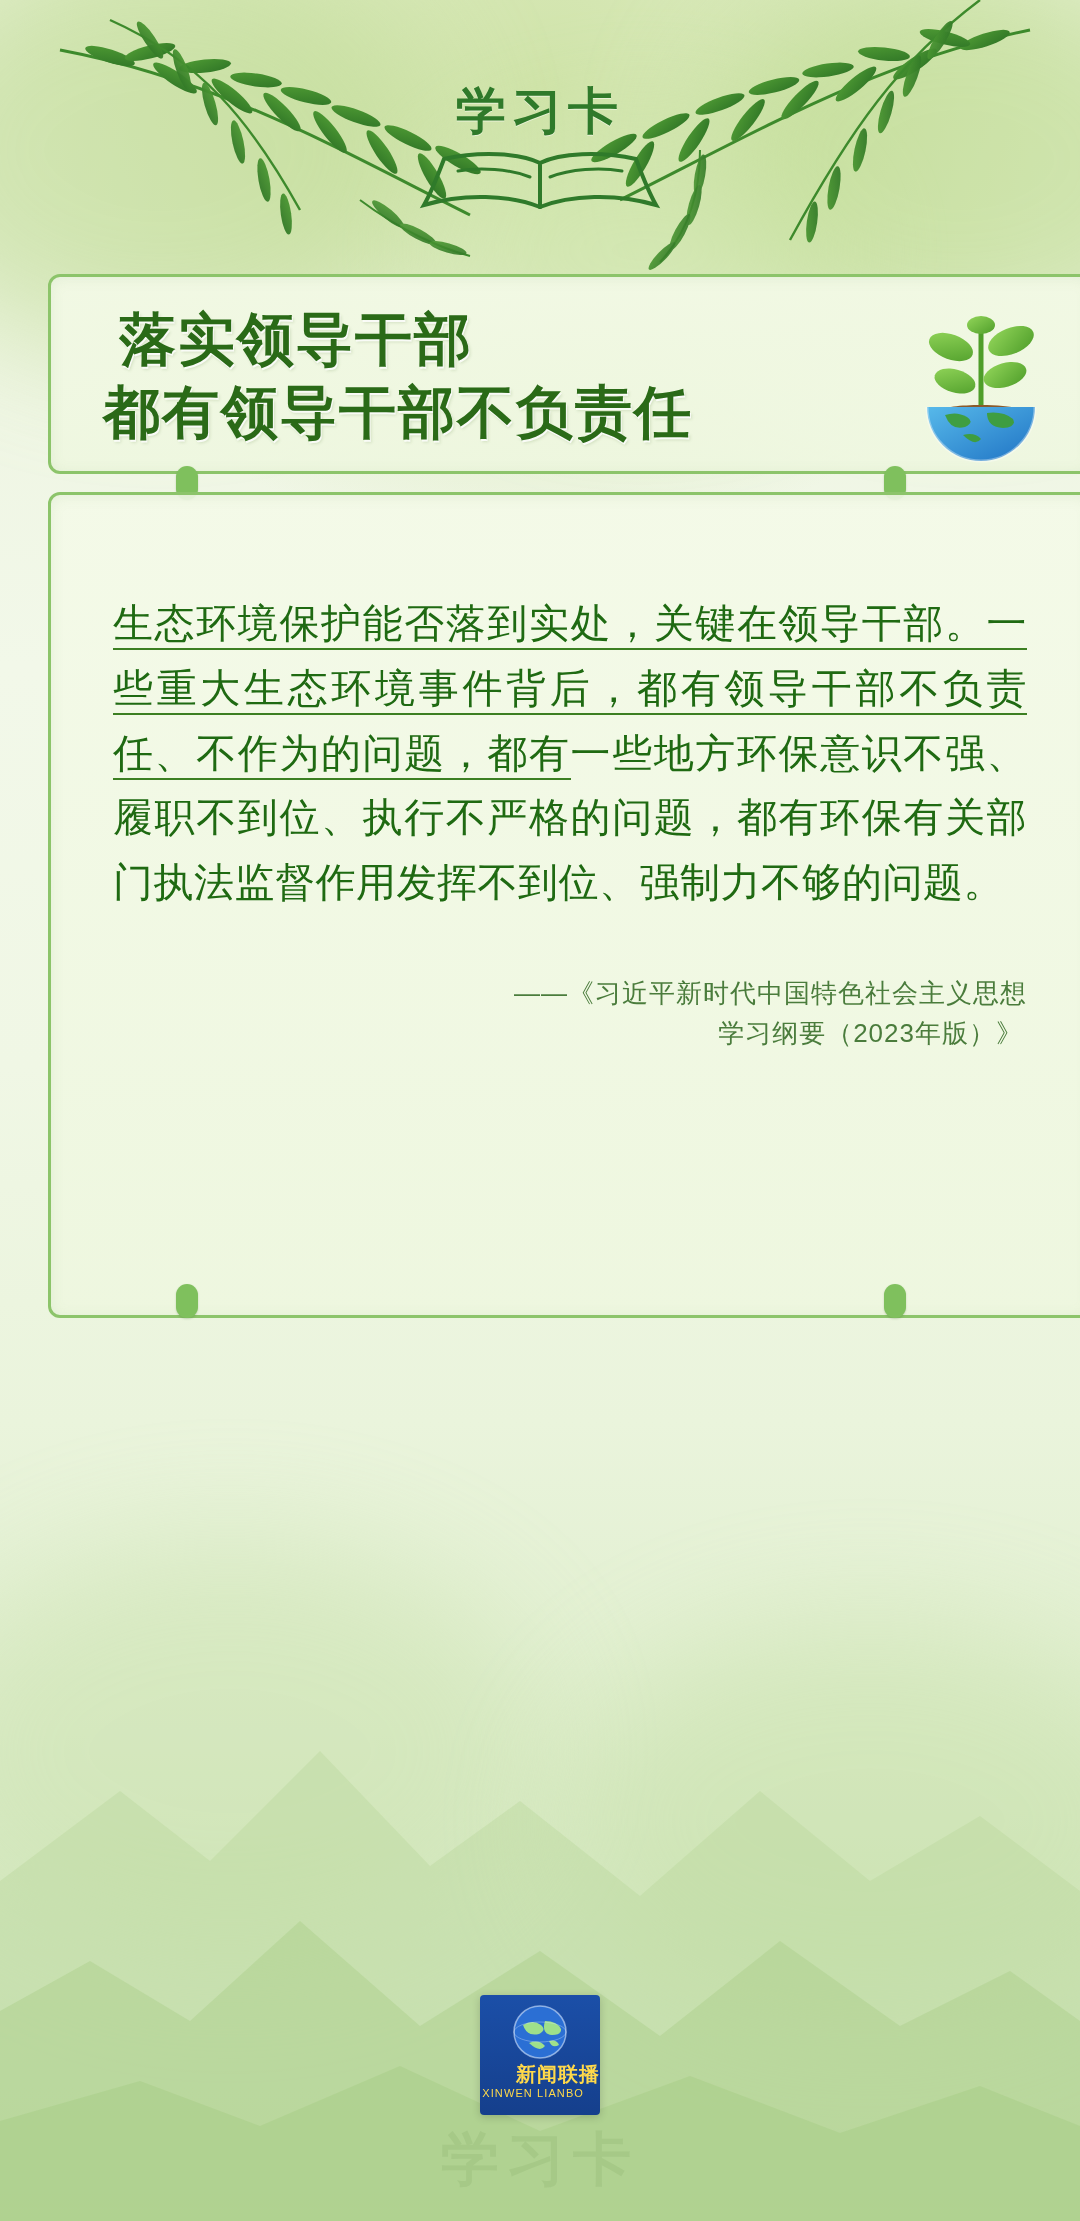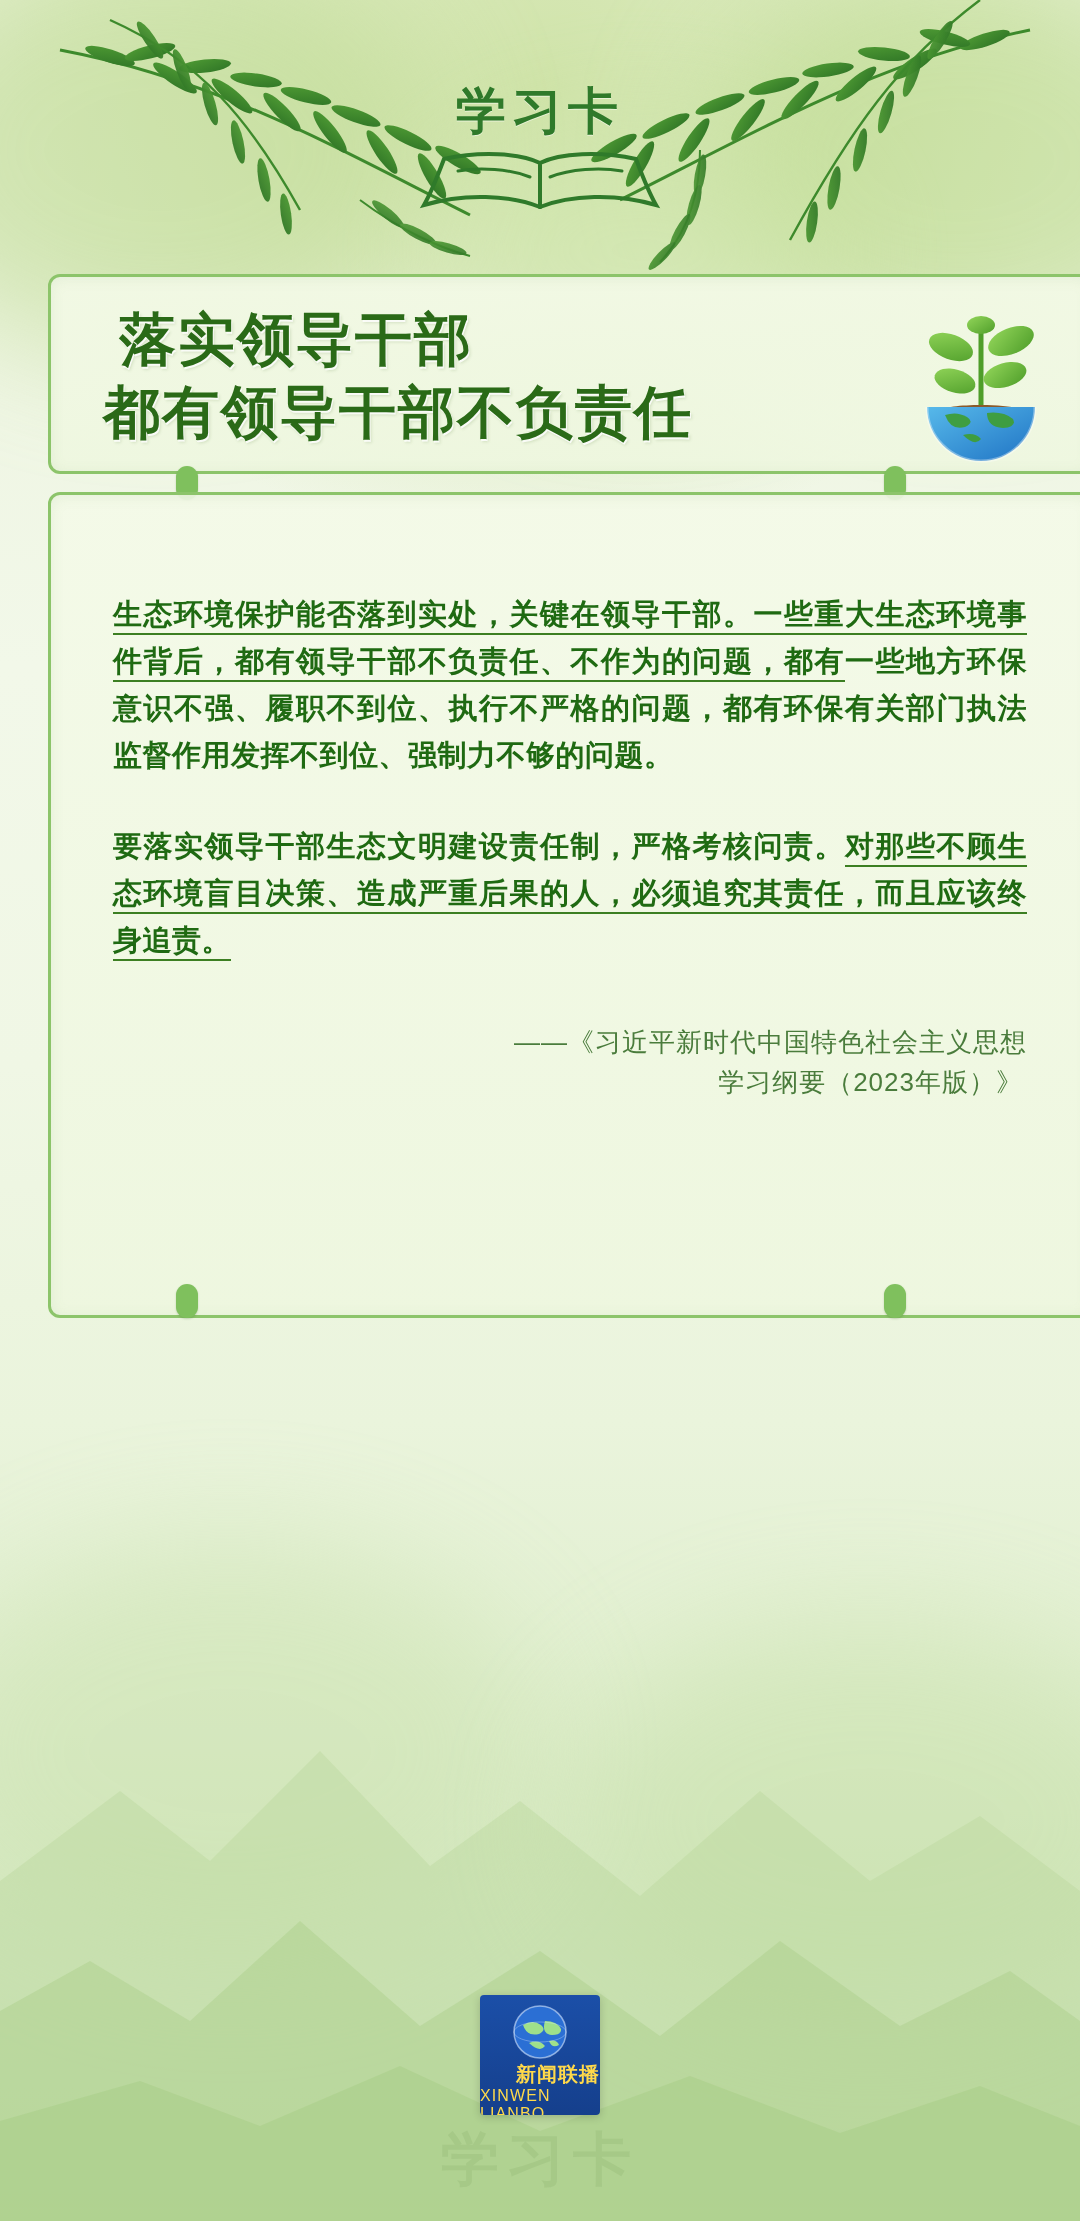--- a/index.html
+++ b/index.html
@@ -141,23 +141,23 @@
   .conn-c { left: 176px; top: 1284px; }
   .conn-d { left: 884px; top: 1284px; }
 
   .card-body {
     top: 492px;
     height: 826px;
     padding: 96px 62px 40px 62px;
   }
 
   .para {
-    font-size: 29px;
+    font-size: 40px;
     line-height: 1.62;
-    font-weight: 700;
+    font-weight: 400;
     color: #1f6a12;
     letter-spacing: 0.5px;
     text-align: justify;
     text-justify: inter-ideograph;
   }
   .para + .para { margin-top: 44px; }
 
   .u {
     border-bottom: 2.5px solid #3c7f22;
     padding-bottom: 3px;
@@ -203,25 +203,25 @@
     top: 66px;
     text-align: right;
     color: #ffd94a;
     font-size: 20px;
     font-weight: 700;
     letter-spacing: 1px;
     font-family: "Liberation Sans", "DejaVu Sans", sans-serif;
   }
   .fl-en {
     position: absolute;
-    left: 0; right: 0;
+    left: 0; right: 16px;
     top: 92px;
-    text-align: left;
+    text-align: right;
     color: #ffd94a;
-    font-size: 16px;
+    font-size: 11px;
     letter-spacing: 1.1px;
     font-family: "Liberation Sans", "DejaVu Sans", sans-serif;
   }
 </style>
 </head>
 <body>
 
 <div class="bg-root">
   <div class="wash w1"></div>
   <div class="wash w2"></div>
@@ -384,23 +384,20 @@
 
 <div class="connector conn-a"></div>
 <div class="connector conn-b"></div>
 
 <div class="card card-body">
 
   <div class="para">
     <span class="u">生态环境保护能否落到实处，关键在领导干部。一些重大生态环境事件背后，都有领导干部不负责任、不作为的问题，都有</span><span>一些地方环保意识不强、履职不到位、执行不严格的问题，都有环保有关部门执法监督作用发挥不到位、强制力不够的问题。</span>
   </div>
 
-  <div class="para">
-    <span>要落实领导干部生态文明建设责任制，严格考核问责。</span><span class="u">对那些不顾生态环境盲目决策、造成严重后果的人，必须追究其责任，而且应该终身追责。</span>
-  </div>
 
   <div class="source">
     <div>——《习近平新时代中国特色社会主义思想</div>
     <div class="source-l2">学习纲要（2023年版）》</div>
   </div>
 </div>
 
 <div class="connector conn-c"></div>
 <div class="connector conn-d"></div>
 

